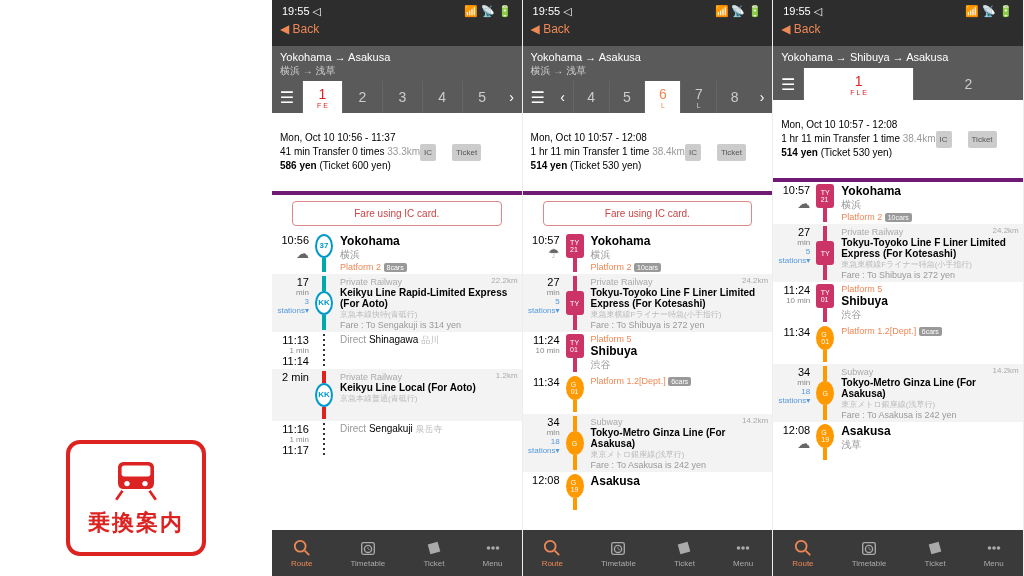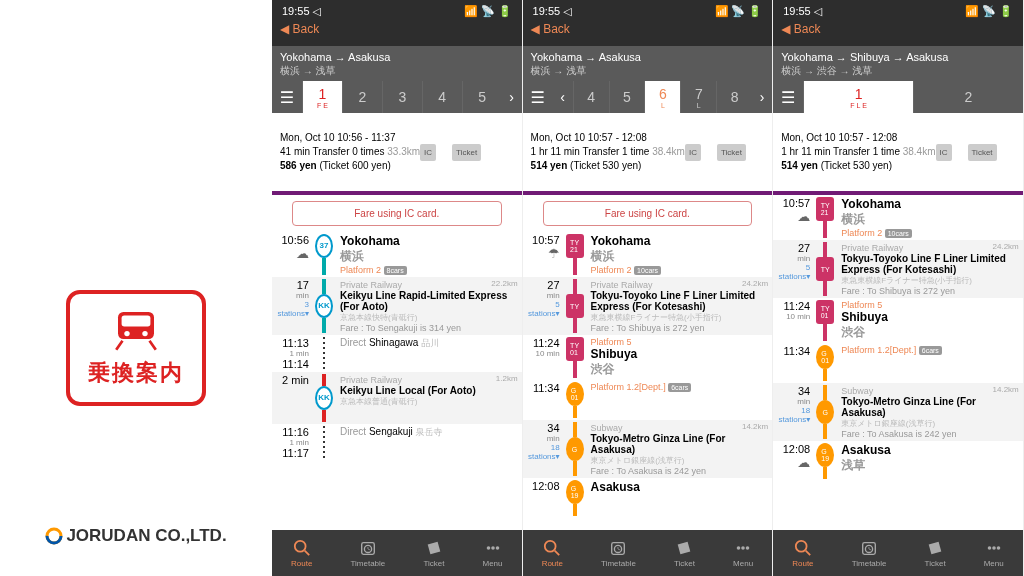--- a/index.html
+++ b/index.html
@@ -37,21 +37,21 @@
 .badge.kk{background:#fff;border:2px solid #09c;color:#09c;border-radius:50%;font-size:8px;font-weight:700}
 .badge.g{background:#f90;border-radius:50%}
 .vline{width:4px;flex:1;min-height:12px}
 .vline.teal{background:#0aa}
 .vline.red{background:#d22}
 .vline.pink{background:#c36}
 .vline.orange{background:#f90}
 .vline.dots{background:repeating-linear-gradient(#333 0 2px,transparent 2px 5px);width:2px}
 .tl-content{flex:1;padding-left:4px}
 .station{font-size:12px;font-weight:700}
-.station .jp{font-size:12px;color:#999;font-weight:700}
+.station .jp{font-size:10px;color:#999;font-weight:400}
 .platform{color:#e85;font-size:9px}
 .cars{background:#999;color:#fff;font-size:7px;padding:1px 3px;border-radius:2px}
 .seg-gray{background:#f3f3f3}
 .priv{color:#aaa;font-size:9px}
 .dist{float:right;color:#aaa;font-size:8px}
 .line-name{font-size:10px;font-weight:700}
 .line-sub{color:#bbb;font-size:8px}
 .fare{color:#999;font-size:9px}
 .stn-link{color:#59d;font-size:8px}
 .direct{color:#999;font-size:10px}
@@ -70,27 +70,20 @@
   <div class="logo-box">
     <svg viewBox="0 0 60 48">
         <rect x="10" y="4" width="40" height="30" rx="6" fill="#d22"></rect>
         <rect x="14" y="8" width="32" height="12" rx="3" fill="#fff"></rect>
         <circle cx="20" cy="28" r="3" fill="#fff"></circle>
         <circle cx="40" cy="28" r="3" fill="#fff"></circle>
         <path d="M15 36 L8 46 M45 36 L52 46" stroke="#d22" stroke-width="3"></path>
       </svg>
     <div class="logo-jp">乗換案内</div>
   </div>
-  <div class="company">
-    <svg width="18" height="18">
-        <circle cx="9" cy="9" r="7" fill="none" stroke="#f90" stroke-width="3"></circle>
-        <circle cx="9" cy="9" r="7" fill="none" stroke="#05a" stroke-width="3" stroke-dasharray="22 22"></circle>
-      </svg>
-    <span>JORUDAN CO.,LTD.</span>
-  </div>
 </div>
 
 <div class="phone">
     <div class="status">
       <span>19:55 ◁</span>
       <span class="status-r">📶 📡 🔋</span>
     </div>
     <div class="nav">
       <span>◀ Back</span>
     </div>
@@ -346,21 +339,20 @@
 <div class="phone">
     <div class="status">
       <span>19:55 ◁</span>
       <span class="status-r">📶 📡 🔋</span>
     </div>
     <div class="nav">
       <span>◀ Back</span>
     </div>
     <div class="route-hdr">
       <div>Yokohama → Shibuya → Asakusa</div>
-      <div class="jp">横浜 → 渋谷 → 浅草</div>
     </div>
     <div class="tabs">
       <div class="list-icon">☰</div>
       <div class="tab active-red">1<div class="tab-sub">F L E</div></div>
       <div class="tab ">2</div>
     </div>
     <div class="summary">
       <div>
         <div>Mon, Oct 10 10:57 - 12:08</div>
         <div>1 hr 11 min Transfer 1 time <span class="sum-dist">38.4km</span></div>

